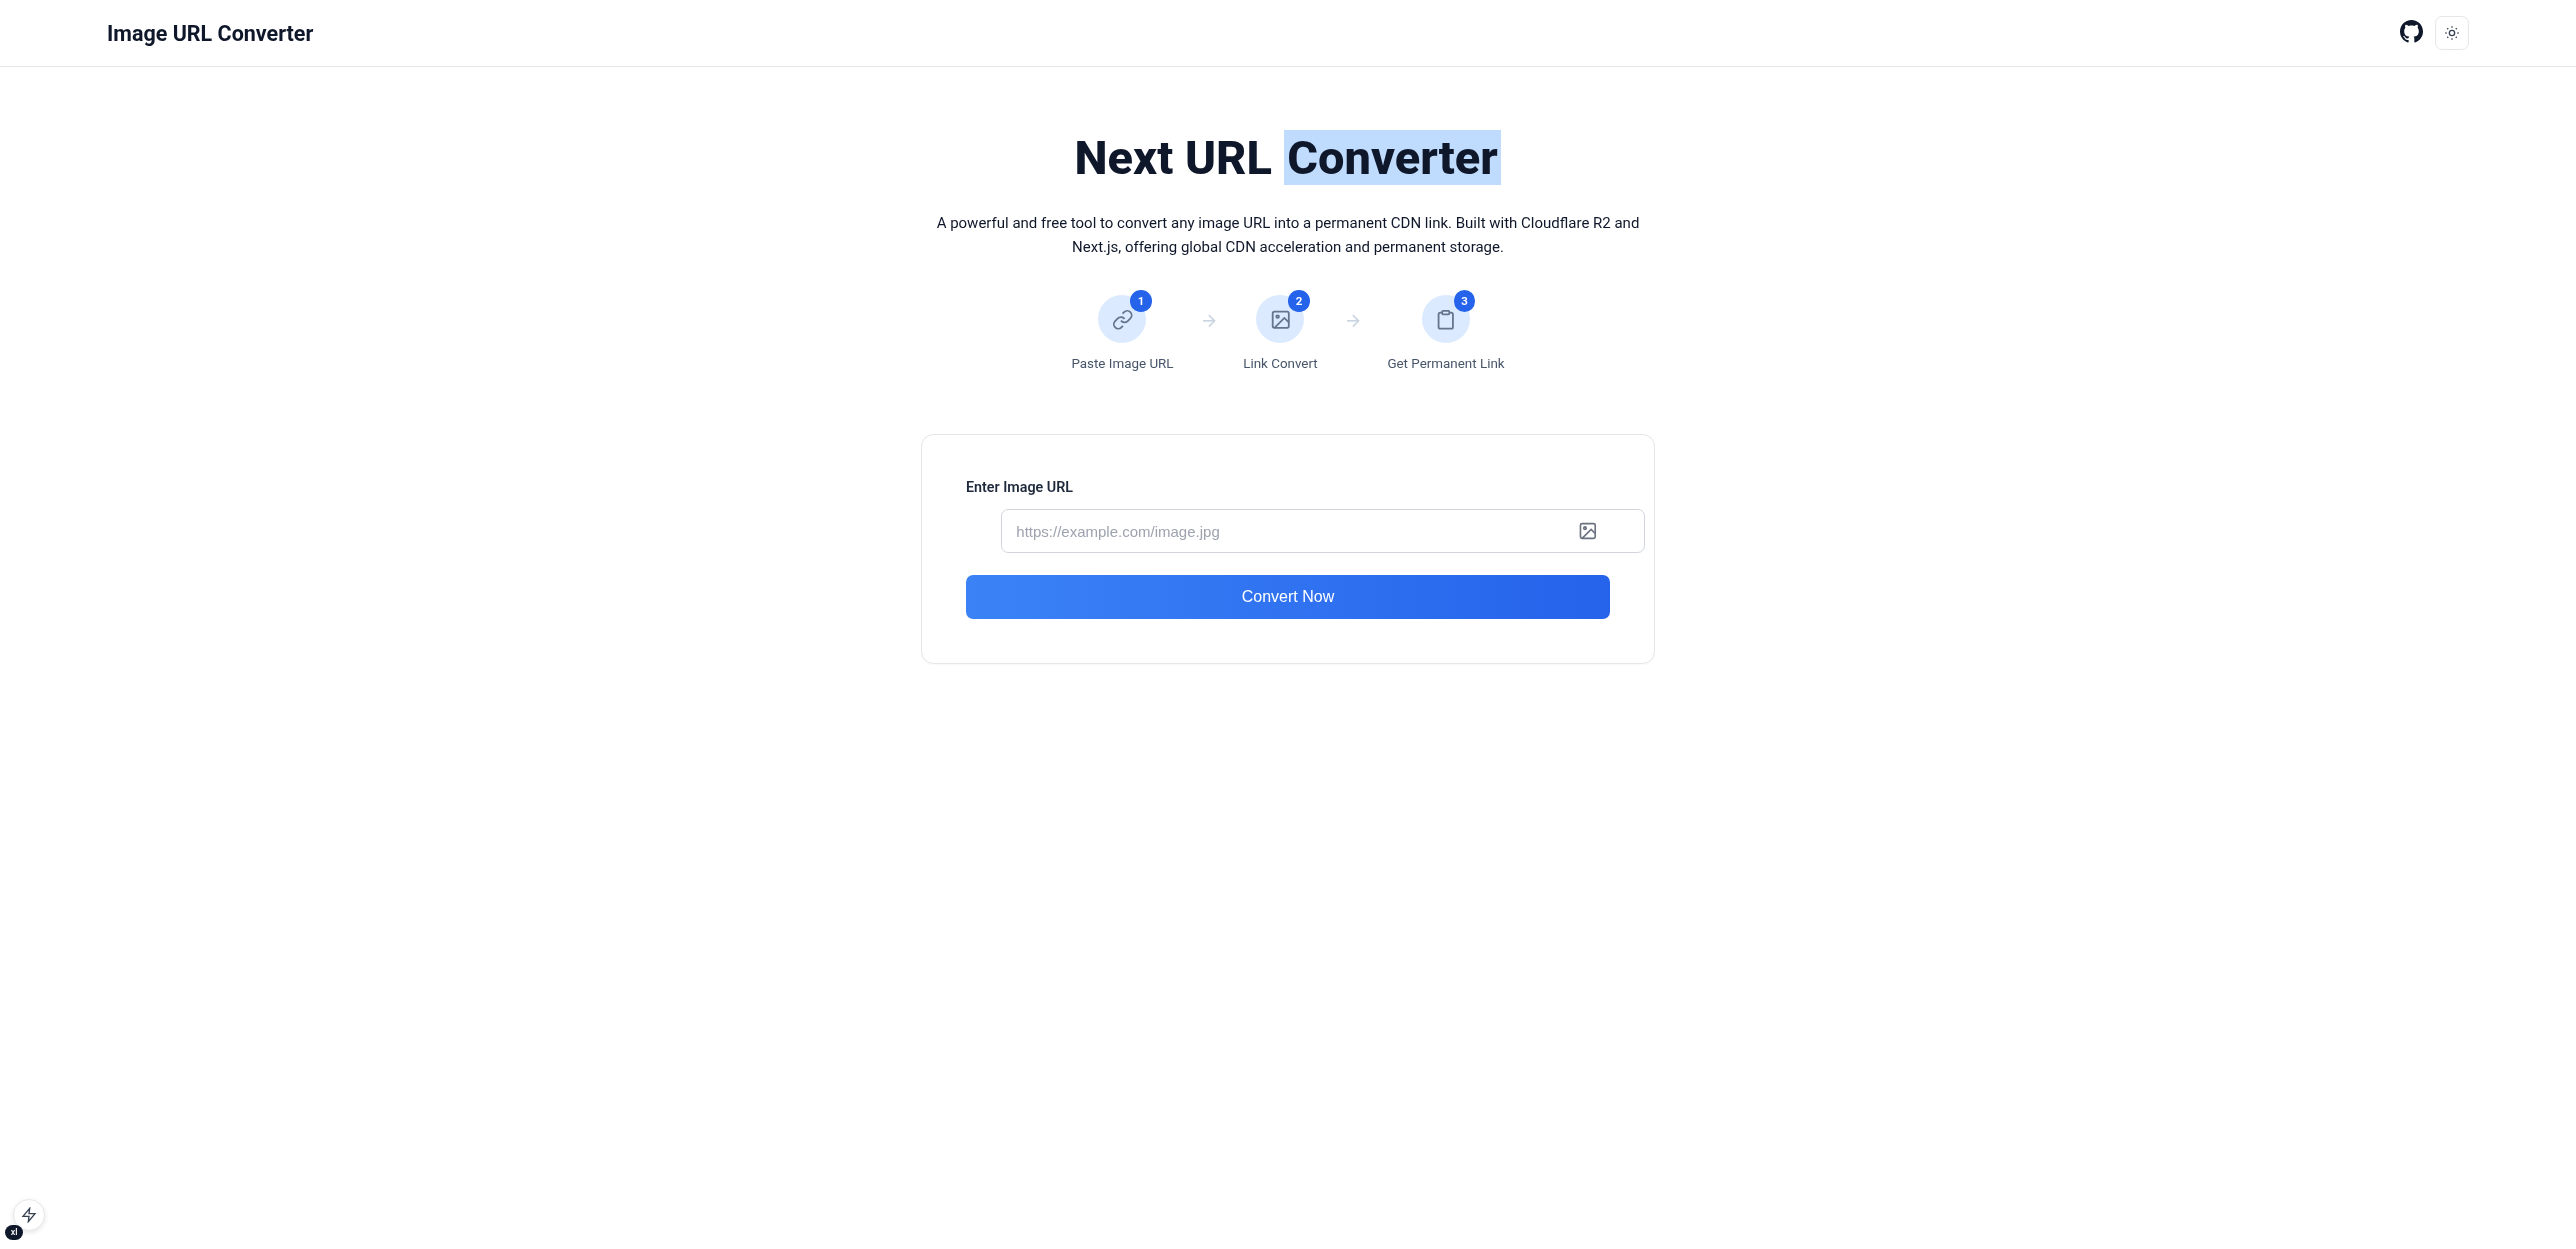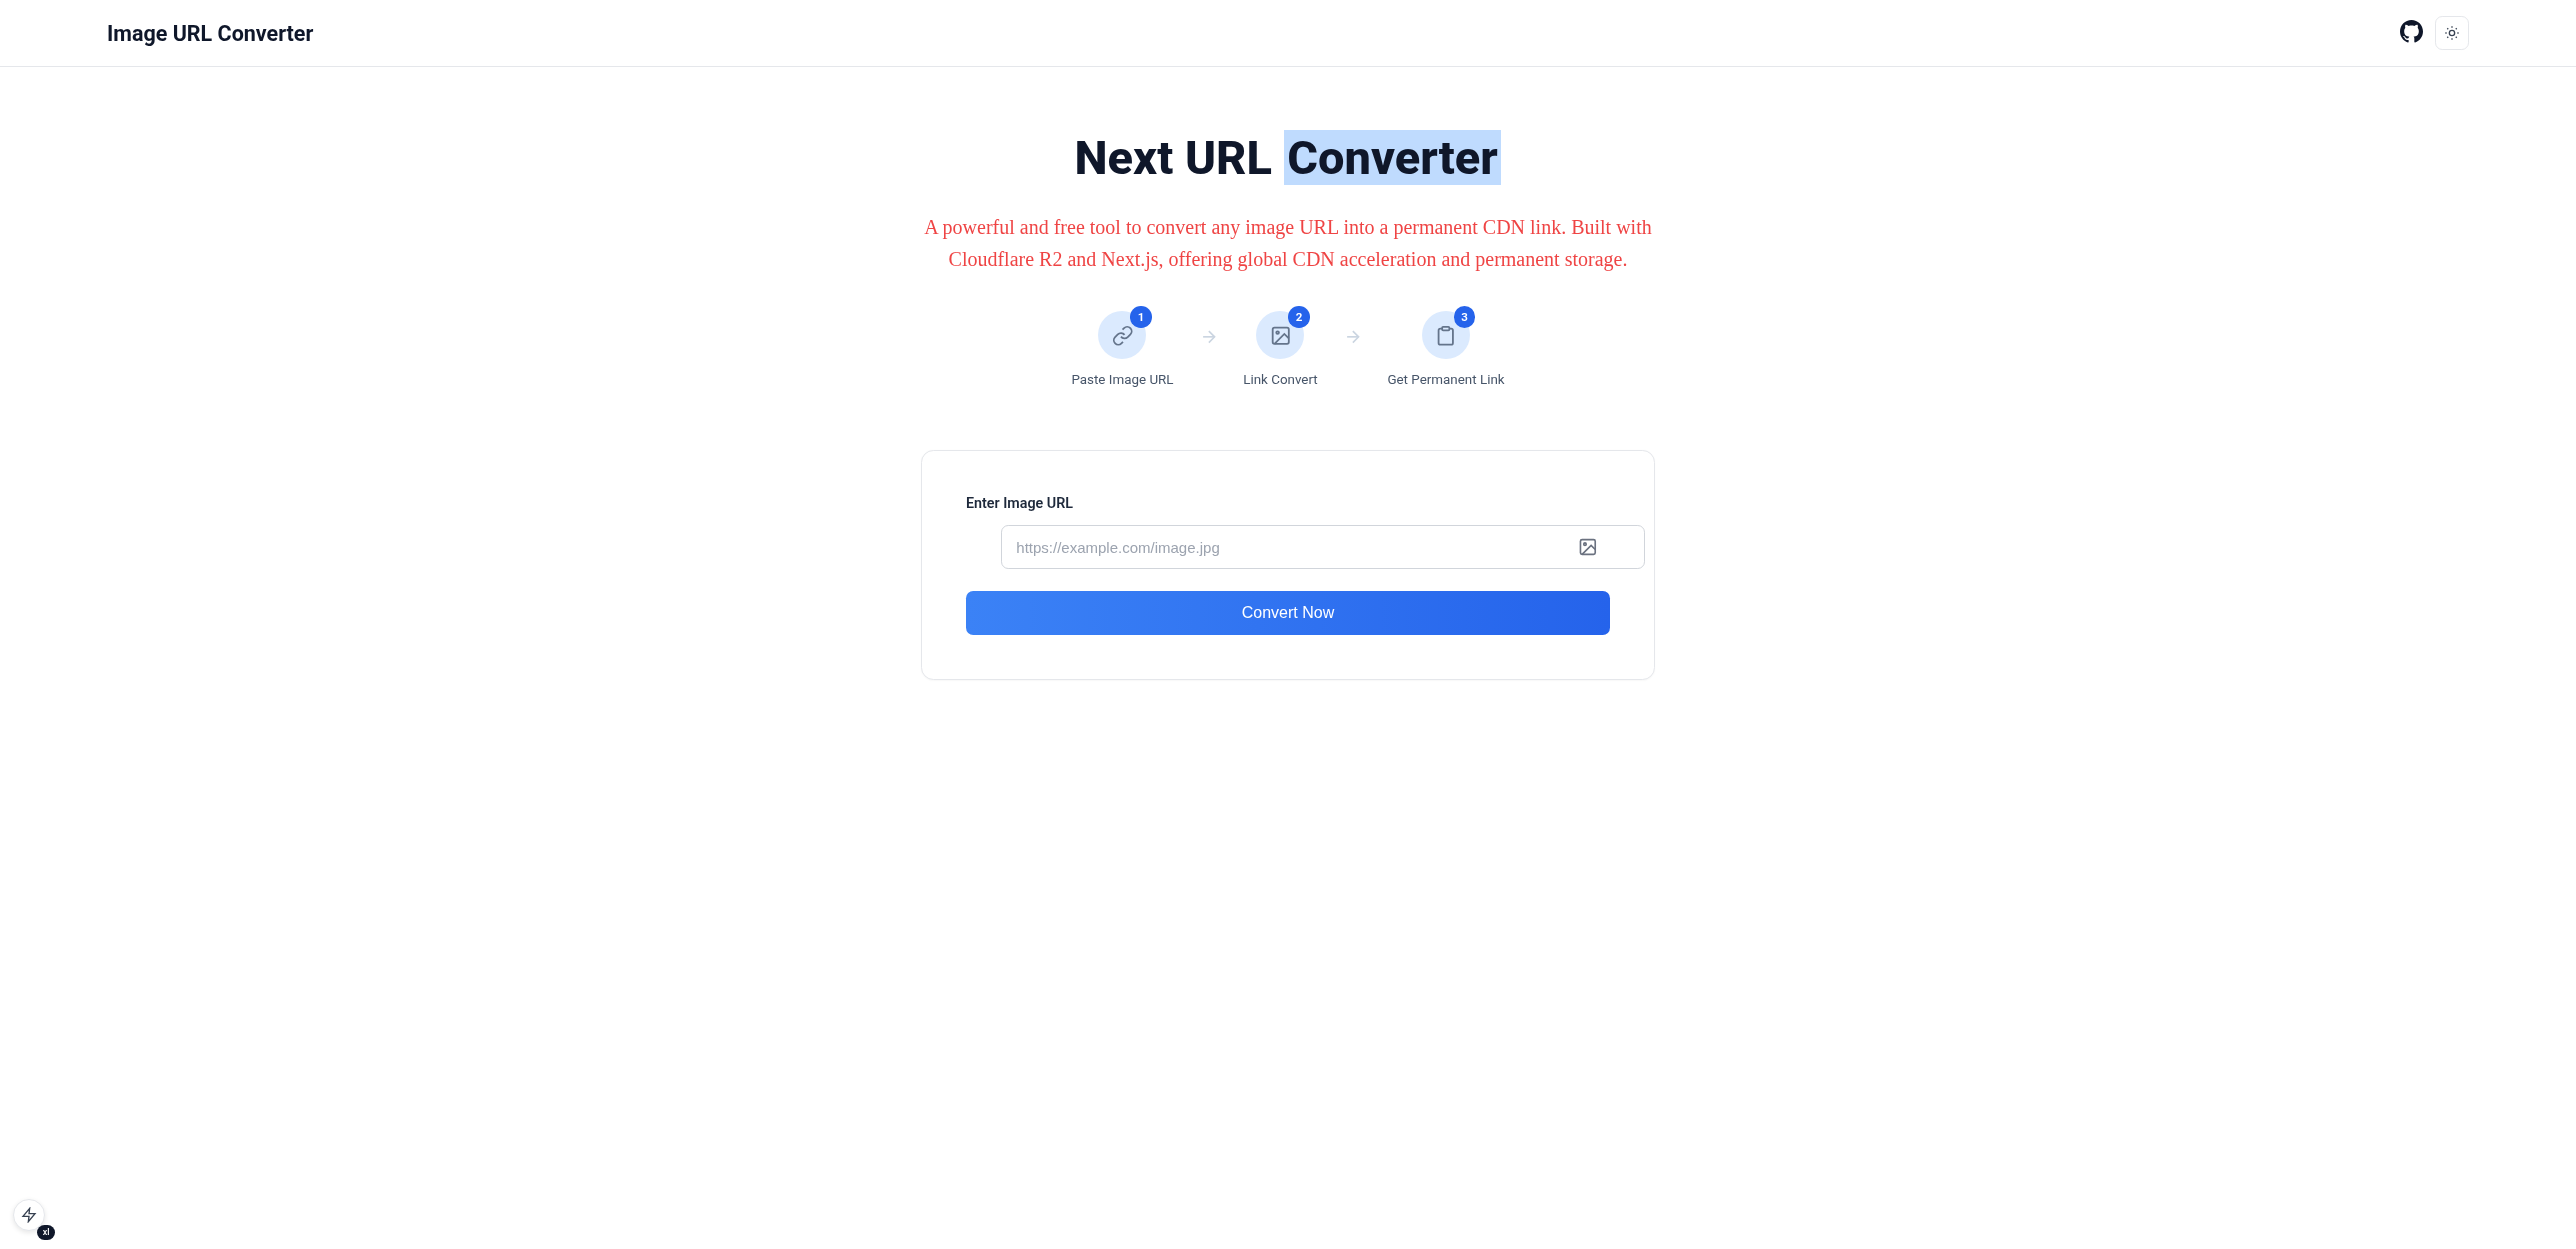--- a/index.html
+++ b/index.html
@@ -75,28 +75,27 @@
   margin-bottom: 25px;
   line-height: 1.2;
 }
 
 .title-highlight {
   background: #bfdbfe;
   padding: 0 3.6px;
 }
 
 .subtitle {
-  font-size: 20px;
-  color: #ef4444;
+  font-size: 15px;
+  color: #0f172a;
   line-height: 1.6;
   margin-bottom: 36px;
   max-width: 734px;
   margin-left: auto;
   margin-right: auto;
-  font-family: Liberation Serif, serif;
 }
 
 .steps {
   display: flex;
   align-items: flex-start;
   justify-content: center;
   gap: 25px;
   margin-bottom: 63px;
 }
 
@@ -247,21 +246,20 @@
 .fab-pill {
   position: fixed;
   bottom: 9px;
   left: 5.4px;
   background: #0f172a;
   color: #ffffff;
   font-size: 9px;
   padding: 2.7px 5.4px;
   border-radius: 9px;
   font-weight: 500;
-  margin-left: 32px;
 }
 </style>
 </head>
 <body>
 
 <div class="header">
   <div class="header-title">Image URL Converter</div>
   <div class="header-right">
     <a>
       <svg class="github-icon" viewBox="0 0 24 24">

